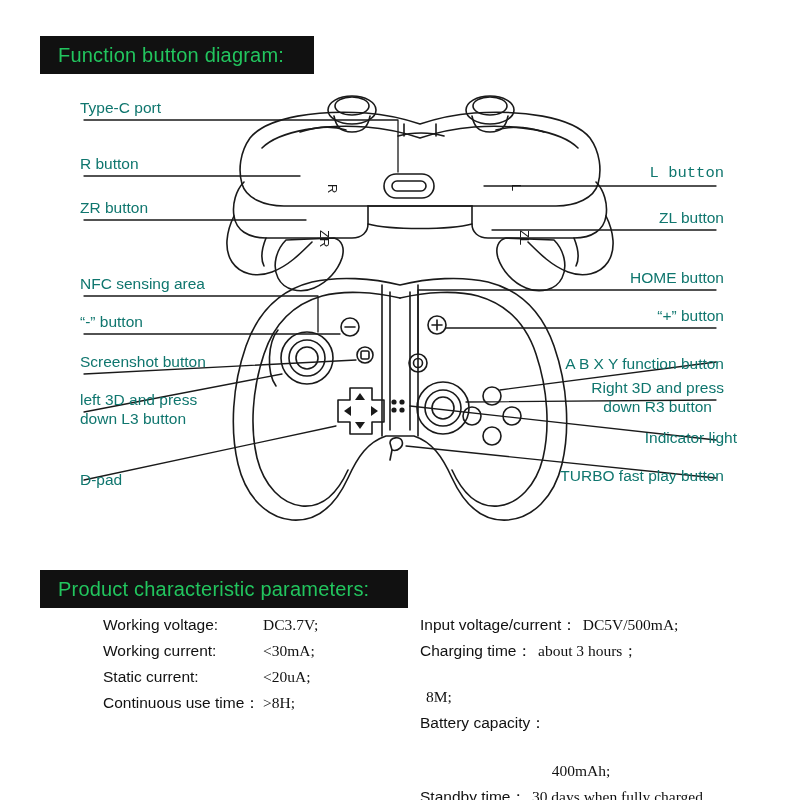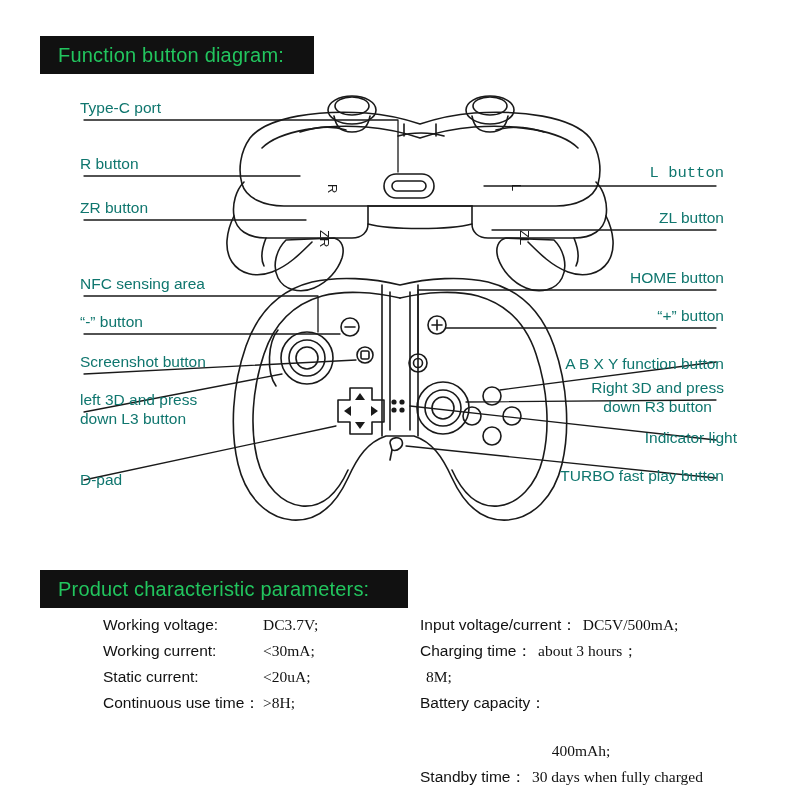--- a/index.html
+++ b/index.html
@@ -307,21 +307,21 @@
     <div class="params-col" id="params-right">
       <div class="param-row">
         <span class="param-name">Input voltage/current：</span>
         <span class="param-value" style="padding-left:6px;">DC5V/500mA;</span>
       </div>
       <div class="param-row">
         <span class="param-name">Charging time：</span>
         <span class="param-value" style="padding-left:6px;">about 3 hours；</span>
       </div>
       <div class="param-row">
-        <span class="param-value" style="padding-left:6px;">8M;</span>
+        <span class="param-value" style="padding-left:6px;margin-top:20px;">8M;</span>
       </div>
       <div class="param-row">
         <span class="param-name">Battery capacity：</span>
         <span class="param-value" style="padding-left:6px;margin-top:48px;">400mAh;</span>
       </div>
       <div class="param-row">
         <span class="param-name">Standby time：</span>
         <span class="param-value" style="padding-left:6px;">30 days when fully charged</span>
       </div>
     </div>

